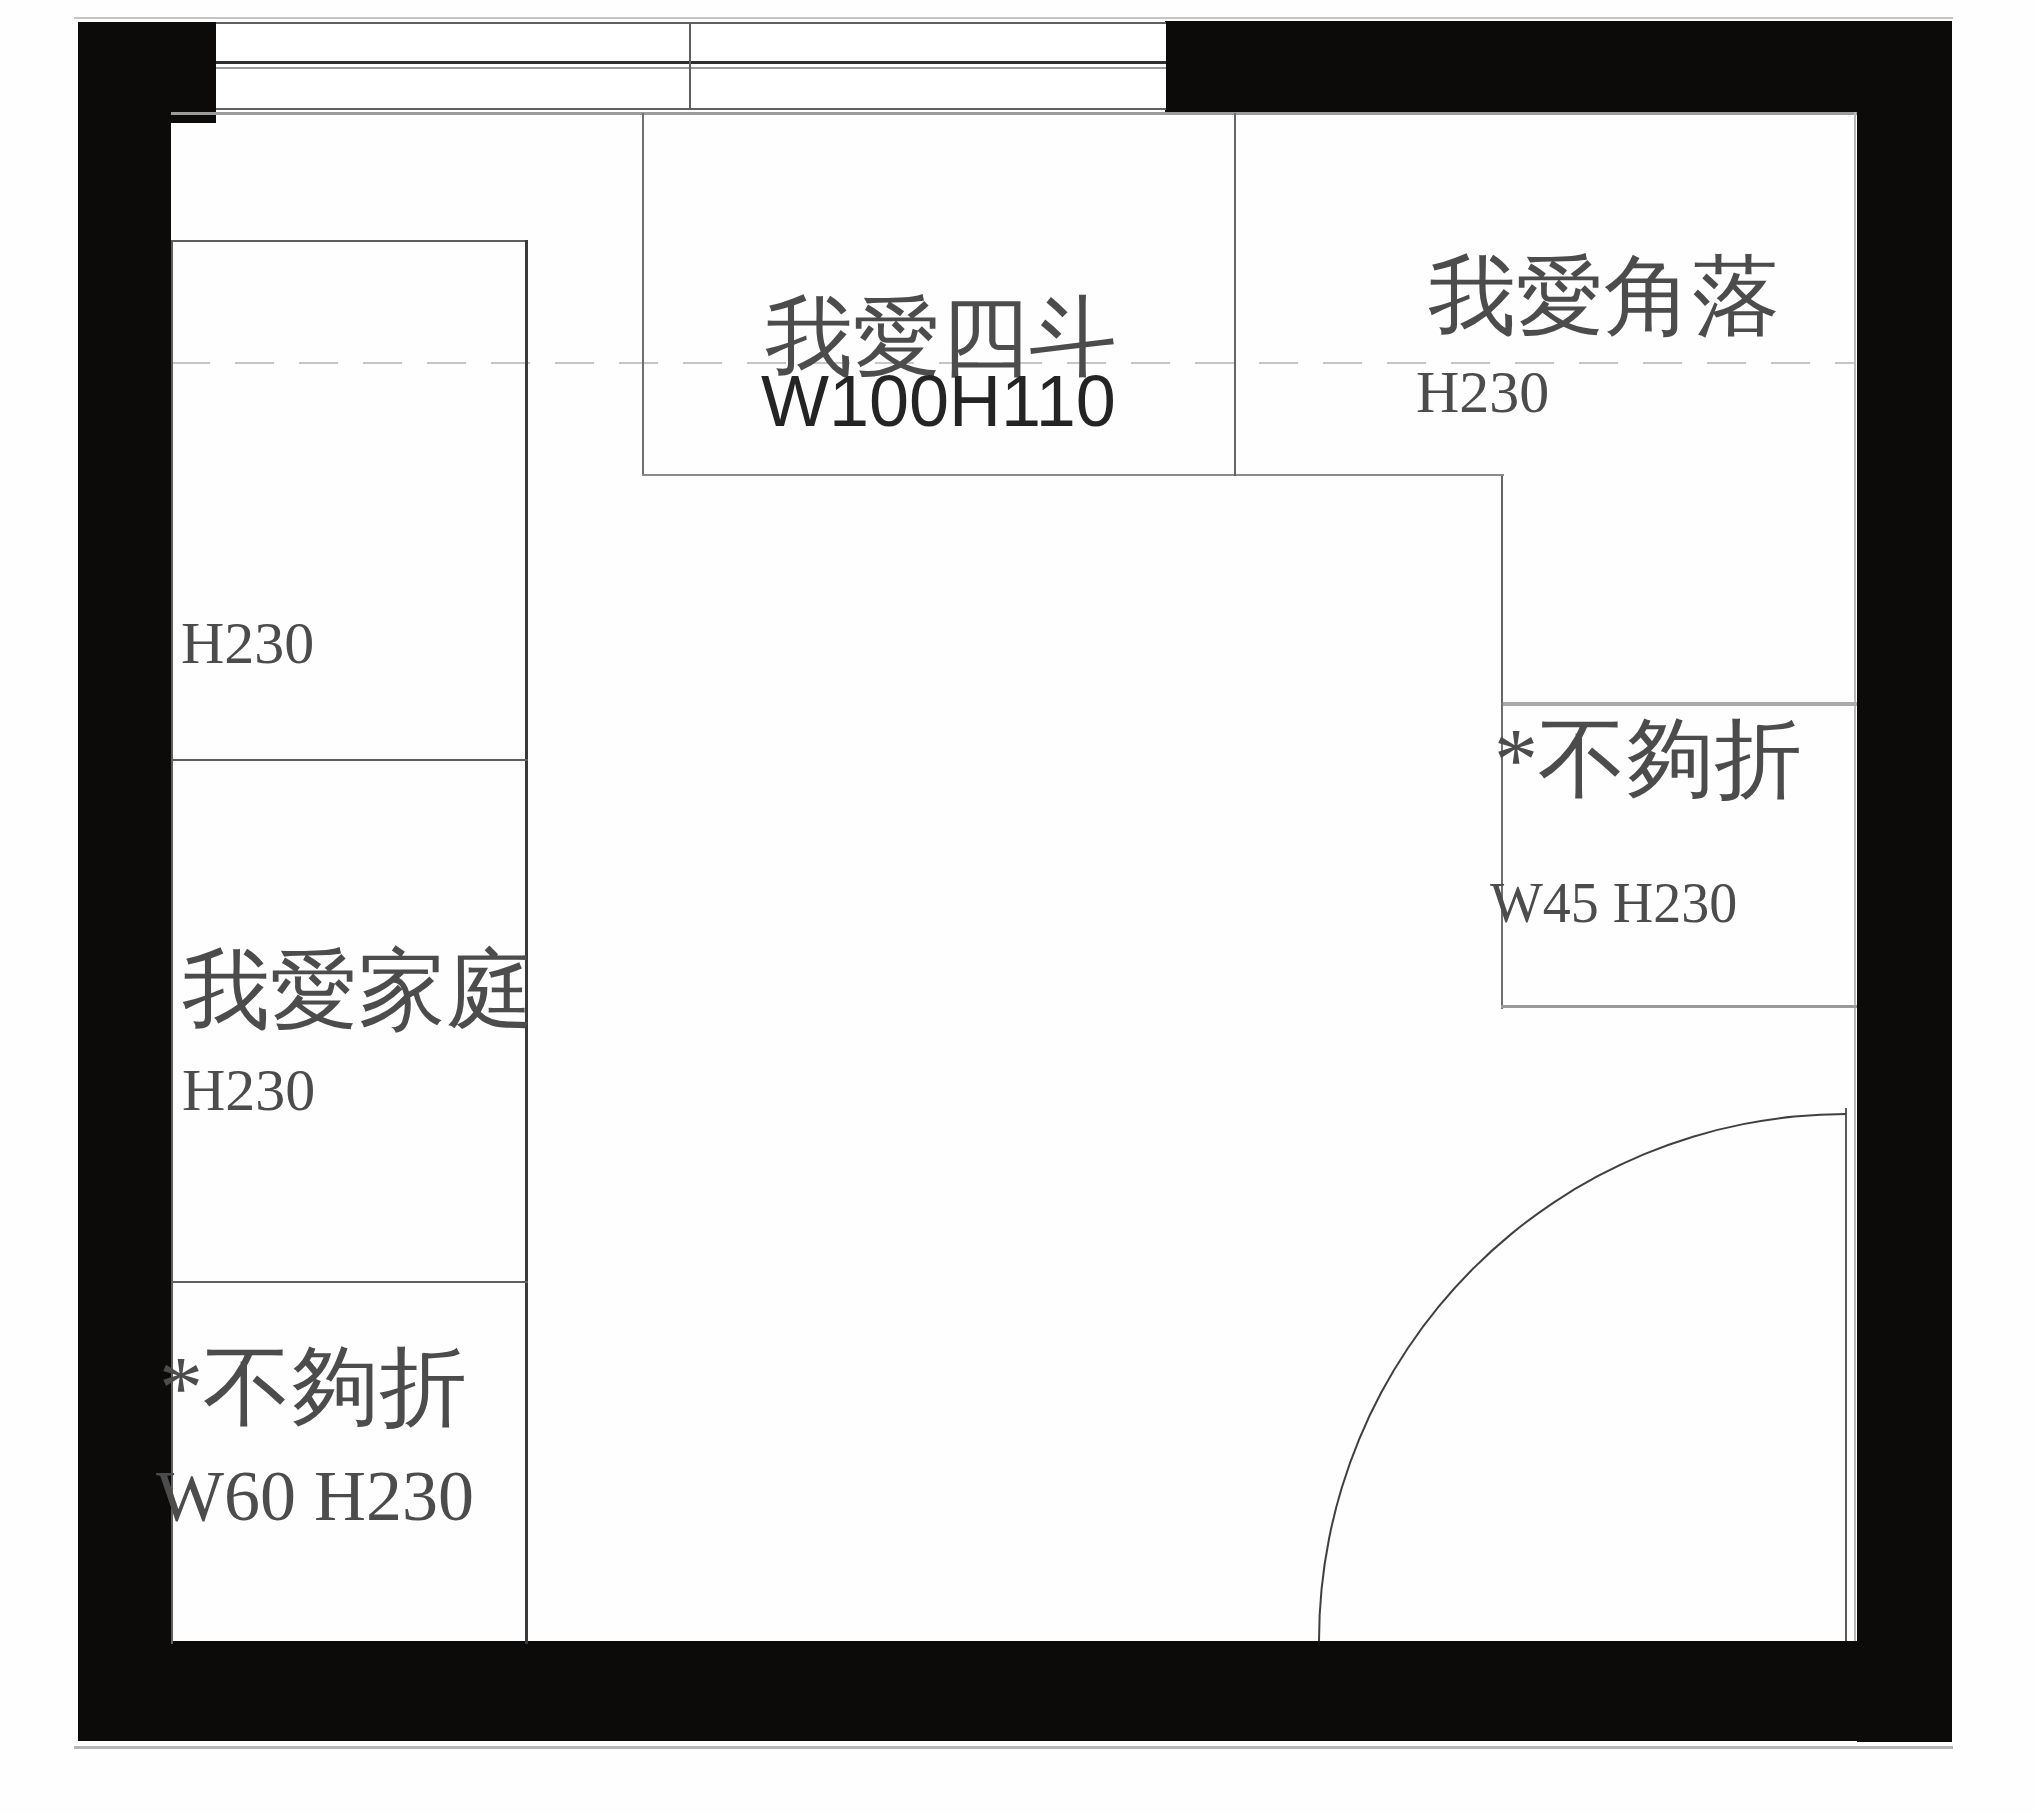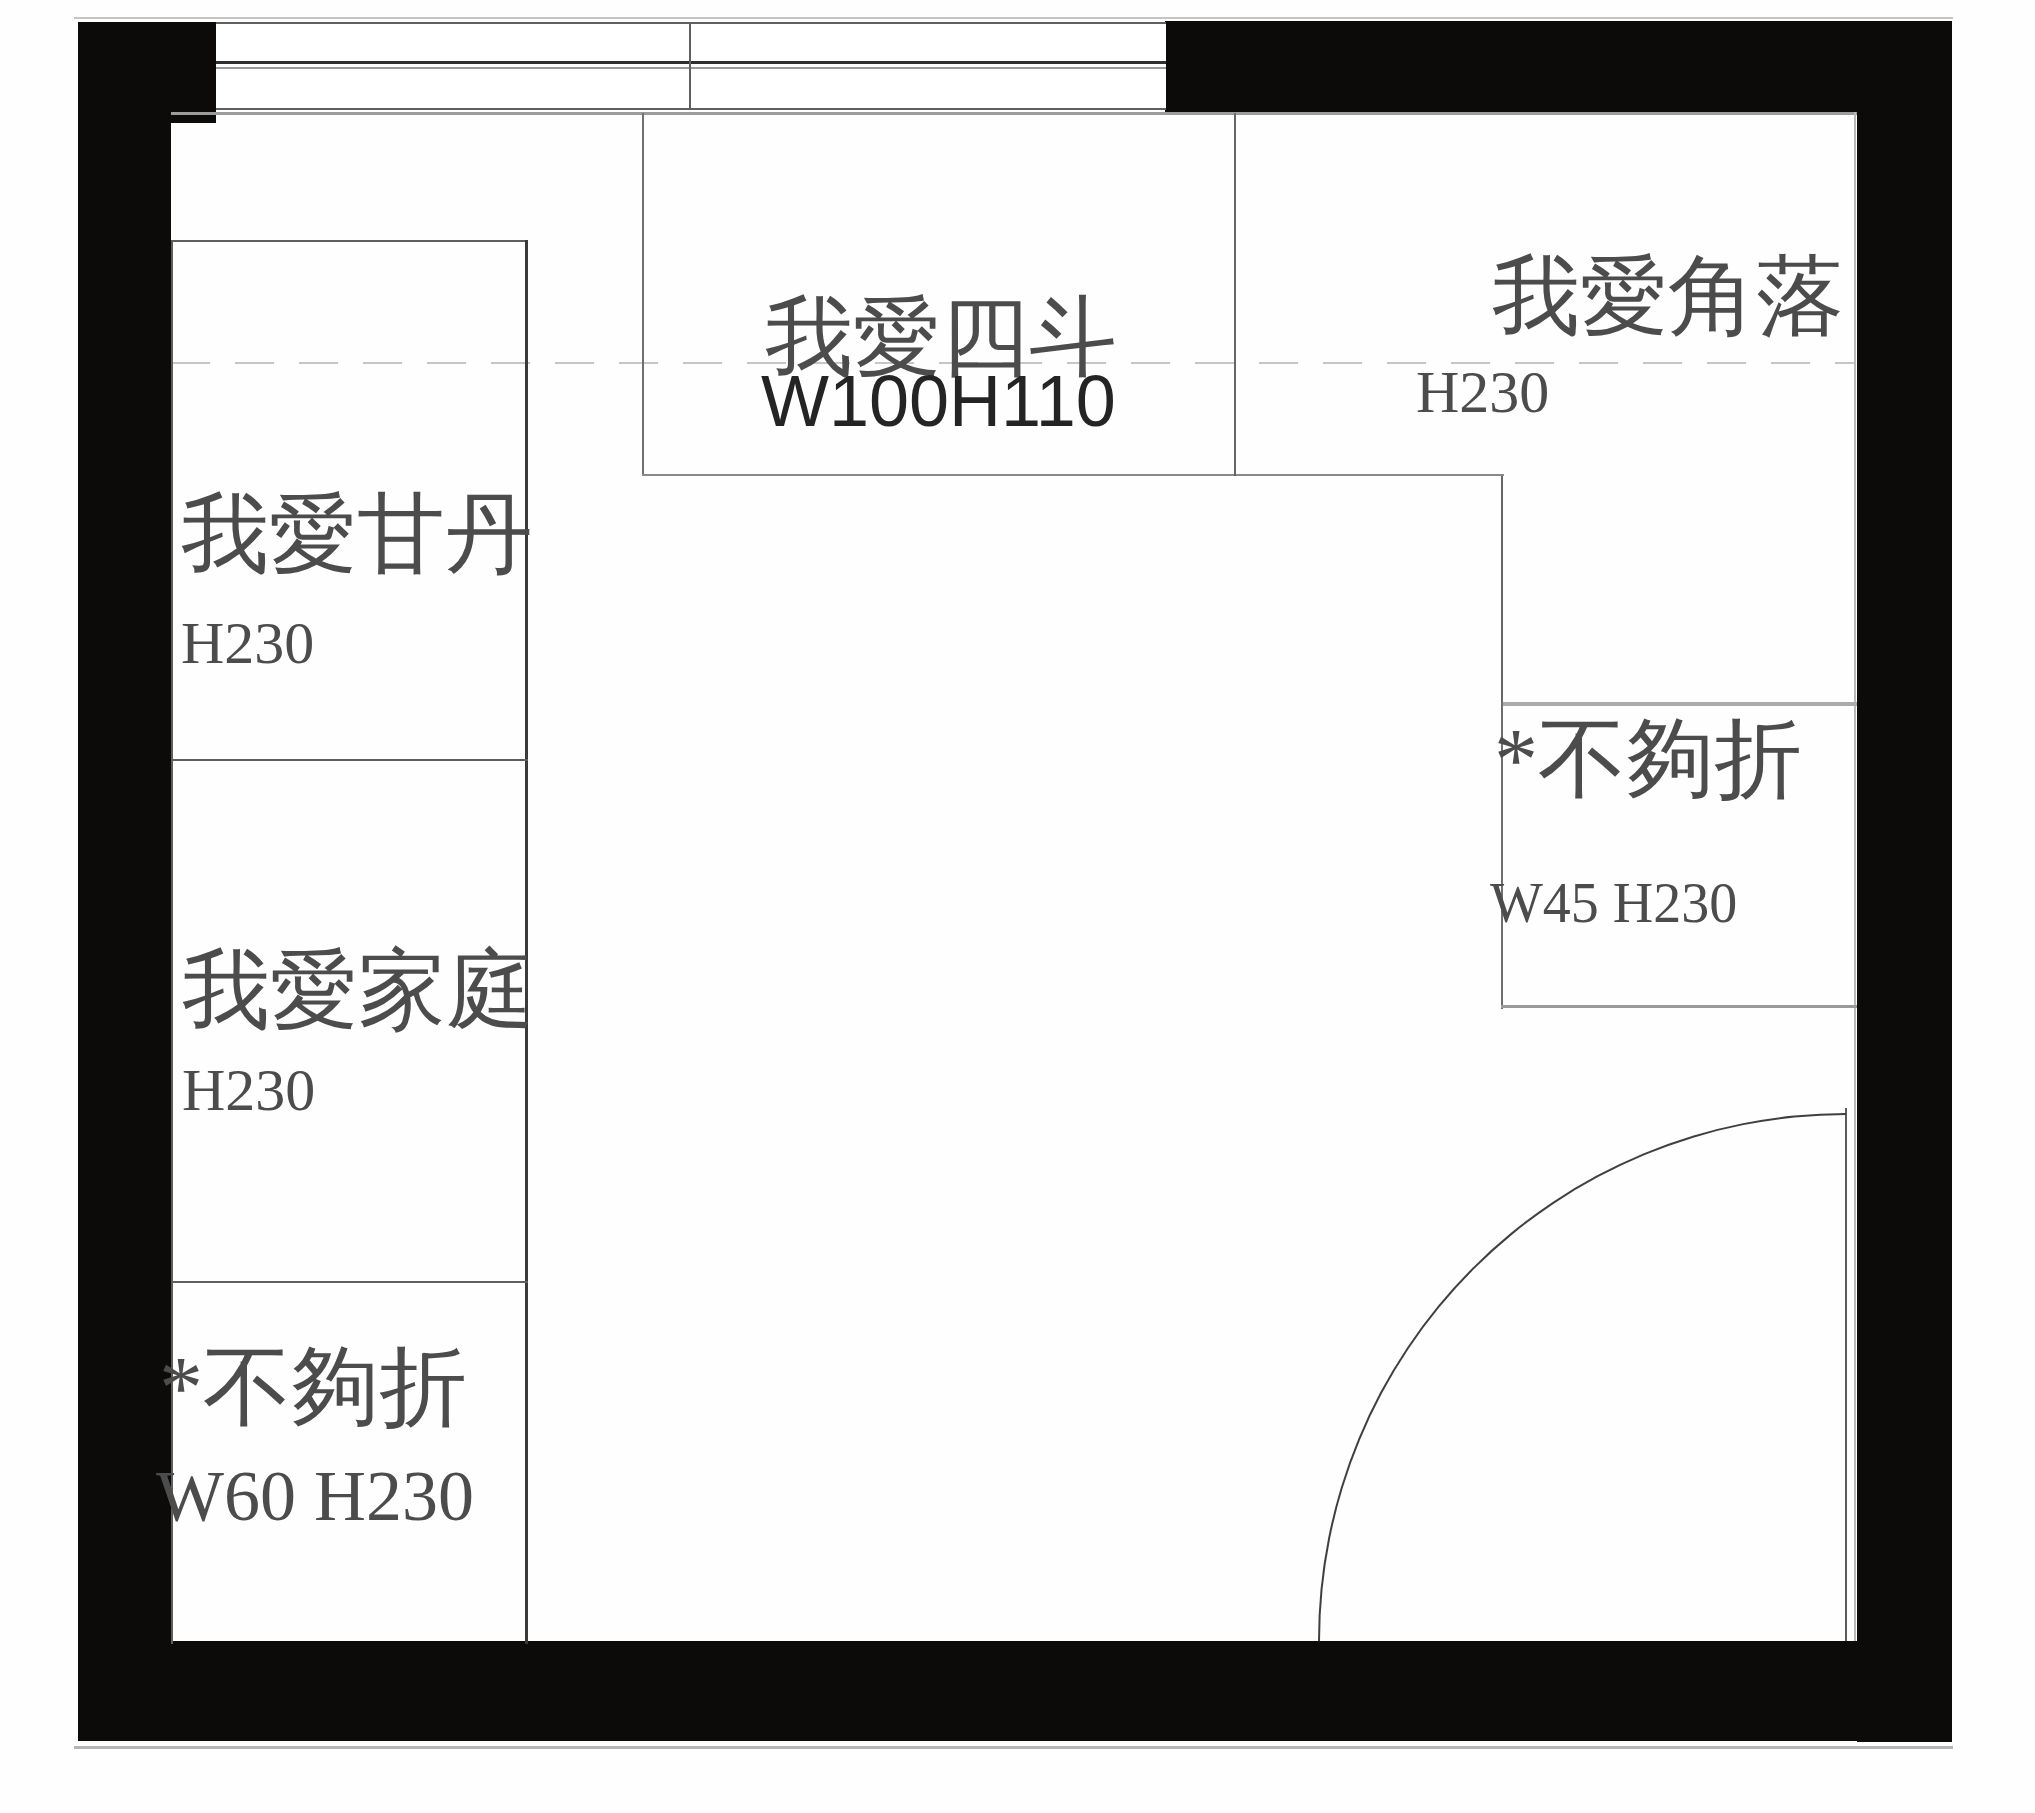--- a/index.html
+++ b/index.html
@@ -58,32 +58,31 @@
   <div class="ln" style="left:1234px;top:113px;width:2.2px;height:363px;background:#666666;"></div>
   <div class="ln" style="left:1501px;top:476px;width:2.2px;height:228px;background:#666666;"></div>
 
   <div class="ln" style="left:1501px;top:702px;width:356px;height:3.7px;background:#ababab;"></div>
   <div class="ln" style="left:1501px;top:702px;width:2.2px;height:307px;background:#6f6f6f;"></div>
   <div class="ln" style="left:1501px;top:1005px;width:356px;height:3px;background:#9a9a9a;"></div>
 
   <div class="ln" style="left:1845px;top:1108px;width:2.2px;height:533px;background:#5a5a5a;"></div>
   <div id="door-arc"></div>
 
-  <div class="cjk" style="left:181px;top:491px;">我愛甘丹</div>
   <div class="dim" style="left:181px;top:613px;">H230</div>
 
   <div class="cjk" style="left:182px;top:947px;">我愛家庭</div>
   <div class="dim" style="left:182px;top:1060px;">H230</div>
 
   <div class="cjk" style="left:159px;top:1344px;">*不夠折</div>
   <div class="dim" style="left:156px;top:1460px;font-size:72px;">W60 H230</div>
 
   <div class="cjk" style="left:765px;top:250px;margin-top:44px;">我愛四斗</div>
   <div class="dimsans" style="left:761px;top:365px;">W100H110</div>
 
-  <div class="cjk" style="left:1492px;top:253px;">我愛角落</div>
+  <div class="cjk" style="left:1428px;top:253px;">我愛角落</div>
   <div class="dim" style="left:1416px;top:362px;">H230</div>
 
   <div class="cjk" style="left:1494px;top:716px;">*不夠折</div>
   <div class="dim" style="left:1490px;top:875px;font-size:56px;">W45 H230</div>
 
 </div>
 
 
 </body></html>

